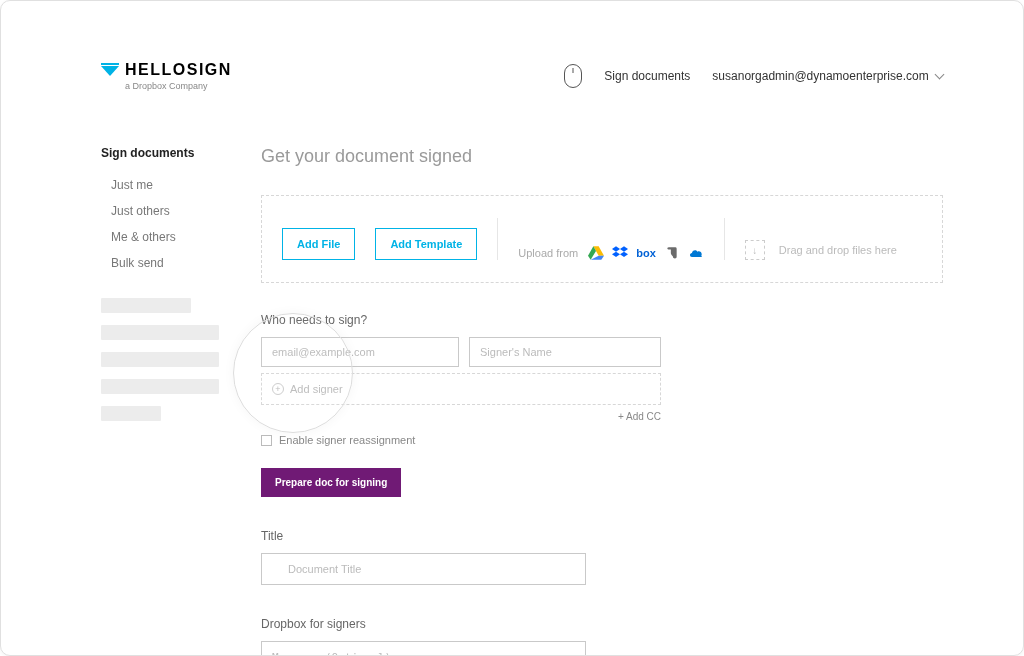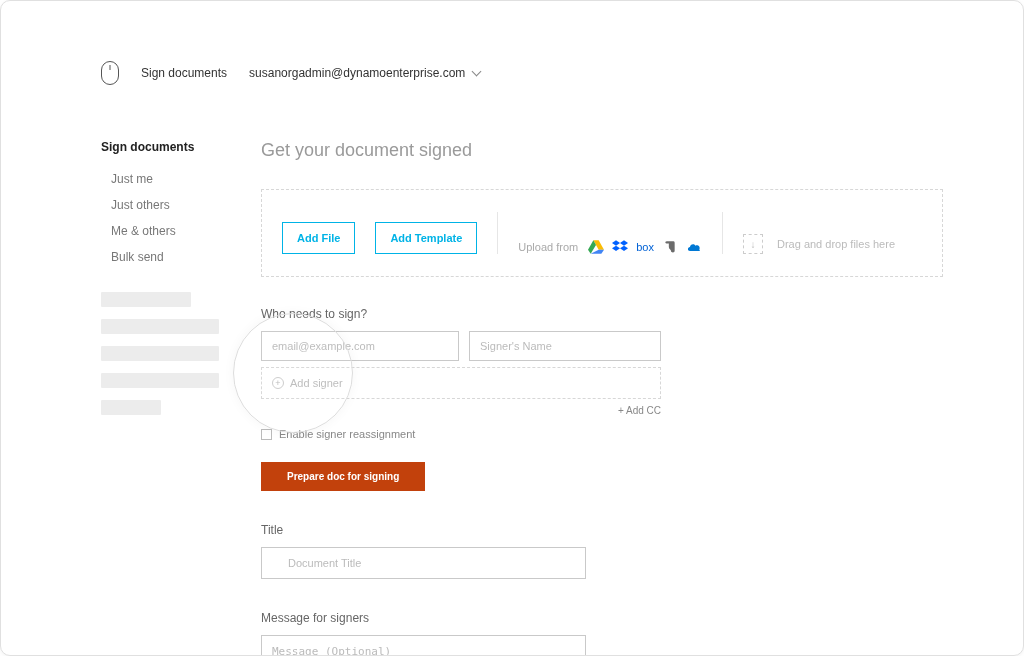--- a/index.html
+++ b/index.html
@@ -219,24 +219,24 @@
   .checkbox-row {
     display:flex;align-items:center;gap:7px;
     font-size: 11px; color:#888;
     margin-top: 12px;
   }
   .cb {
     width: 11px; height:11px; border:1px solid #bbb;
   }
   .btn-primary {
     margin-top: 22px;
-    background: #c2410c;
+    background: #701a75;
     color: #fff;
     border: none;
-    padding: 9px 26px;
+    padding: 9px 14px;
     font-size: 10px;
     font-weight:600;
     cursor: pointer;
   }
 
   .section { margin-top: 32px; }
   .wide-input {
     width: 325px;
     border: 1px solid #c9c9c9;
     padding: 9px 26px;
@@ -262,20 +262,30 @@
     box-shadow: 0 0 12px rgba(0,0,0,0.04);
     background: rgba(255,255,255,0.05);
   }
 </style>
 </head>
 <body>
 
 <div class="window">
   <div class="content">
     <div class="header">
+      <div class="logo">
+        <div class="logo-main">
+          <span class="logo-glyph">
+            <span class="logo-glyph-bar"></span>
+            <span class="logo-glyph-tri"></span>
+          </span>
+          <span>HELLOSIGN</span>
+        </div>
+        <div class="logo-sub">a Dropbox Company</div>
+      </div>
       <div class="header-right">
         <span class="mouse-icon"></span>
         <span>Sign documents</span>
         <span>
           <span>susanorgadmin@dynamoenterprise.com</span>
           <span class="chevron-down"></span>
         </span>
       </div>
     </div>
 
@@ -309,21 +319,21 @@
                   <polygon points="8,0 16,0 24,14 16,14" fill="#FBBC04"></polygon>
                   <polygon points="8,0 0,14 4,20 12,7" fill="#34A853"></polygon>
                   <polygon points="16,14 24,14 20,20 4,20" fill="#4285F4"></polygon>
                 </svg>
               <svg class="svc" viewBox="0 0 24 20">
                   <polygon points="6,0 12,4 6,8 0,4" fill="#0061FF"></polygon>
                   <polygon points="18,0 24,4 18,8 12,4" fill="#0061FF"></polygon>
                   <polygon points="6,8 12,12 6,16 0,12" fill="#0061FF"></polygon>
                   <polygon points="18,8 24,12 18,16 12,12" fill="#0061FF"></polygon>
                 </svg>
-              <span style="color:#0061D5;font-weight:400;font-size:11px;">box</span>
+              <span style="color:#0061D5;font-weight:700;font-size:11px;">box</span>
               <svg class="svc" viewBox="0 0 24 24">
                   <path d="M4 4 C4 2 6 2 8 2 L10 2 L10 6 L6 6 C4 6 4 4 4 4 Z M10 2 L18 2 C20 2 20 4 20 6 L20 18 C20 22 16 22 14 20 C14 16 10 16 10 12 Z" fill="#6b6b6b"></path>
                 </svg>
               <svg class="svc" viewBox="0 0 24 16">
                   <path d="M6 14 C2 14 2 8 6 8 C6 4 12 2 14 6 C18 4 22 8 20 12 C22 14 20 14 18 14 Z" fill="#0078D4"></path>
                 </svg>
             </span>
           </div>
           <div class="divider-v"></div>
           <div class="drag-zone">
@@ -347,21 +357,21 @@
           <span>Enable signer reassignment</span>
         </div>
         <button class="btn-primary">Prepare doc for signing</button>
 
         <div class="section">
           <div class="section-label">Title</div>
           <input class="wide-input" placeholder="Document Title" style="">
         </div>
 
         <div class="section">
-          <div class="section-label">Message for signers</div>
+          <div class="section-label">Dropbox for signers</div>
           <textarea class="textarea" placeholder="Message (Optional)" style=""></textarea>
         </div>
       </div>
     </div>
   </div>
 
   <div class="highlight-circle" style="left:232px; top:312px;"></div>
 </div>
 
 </body></html>

